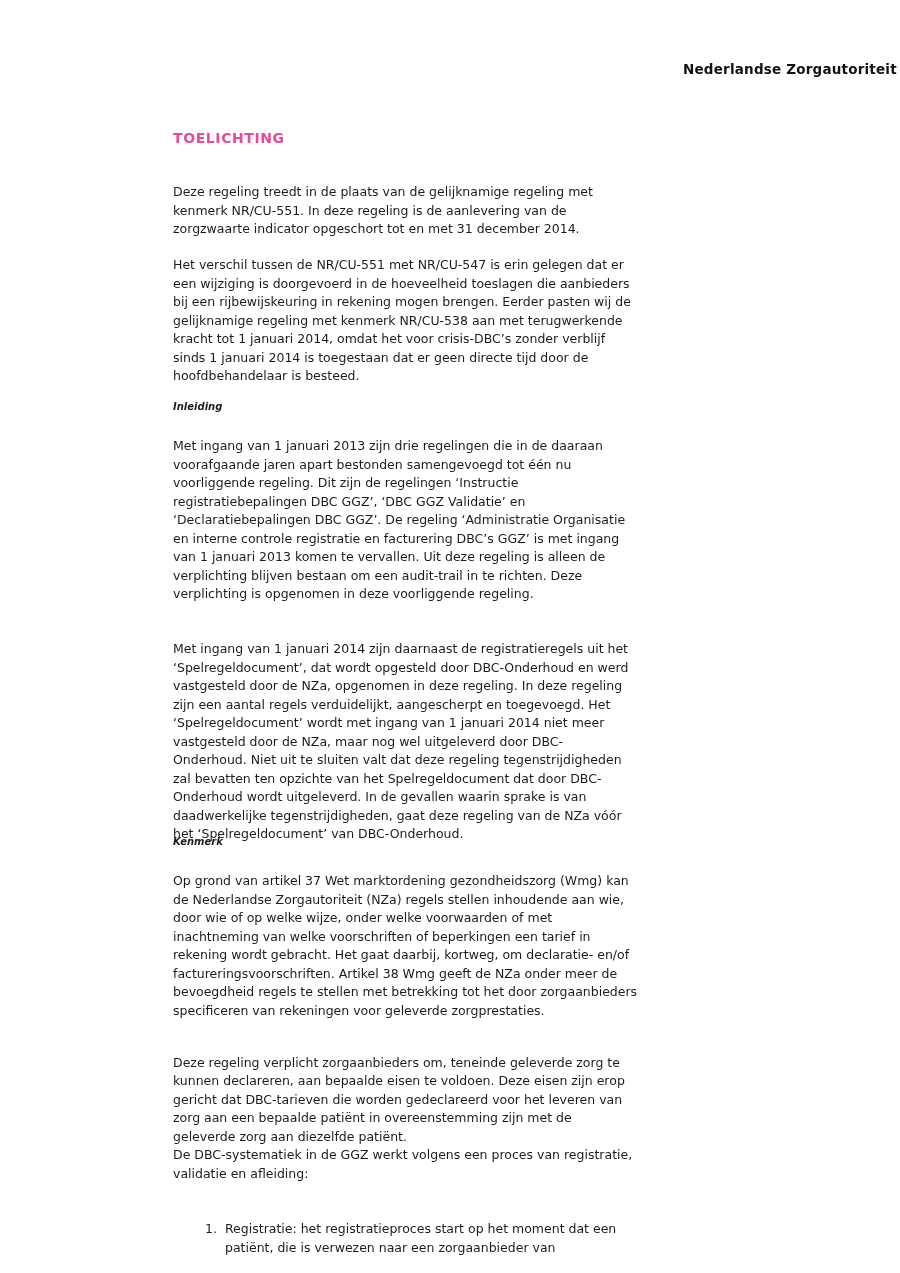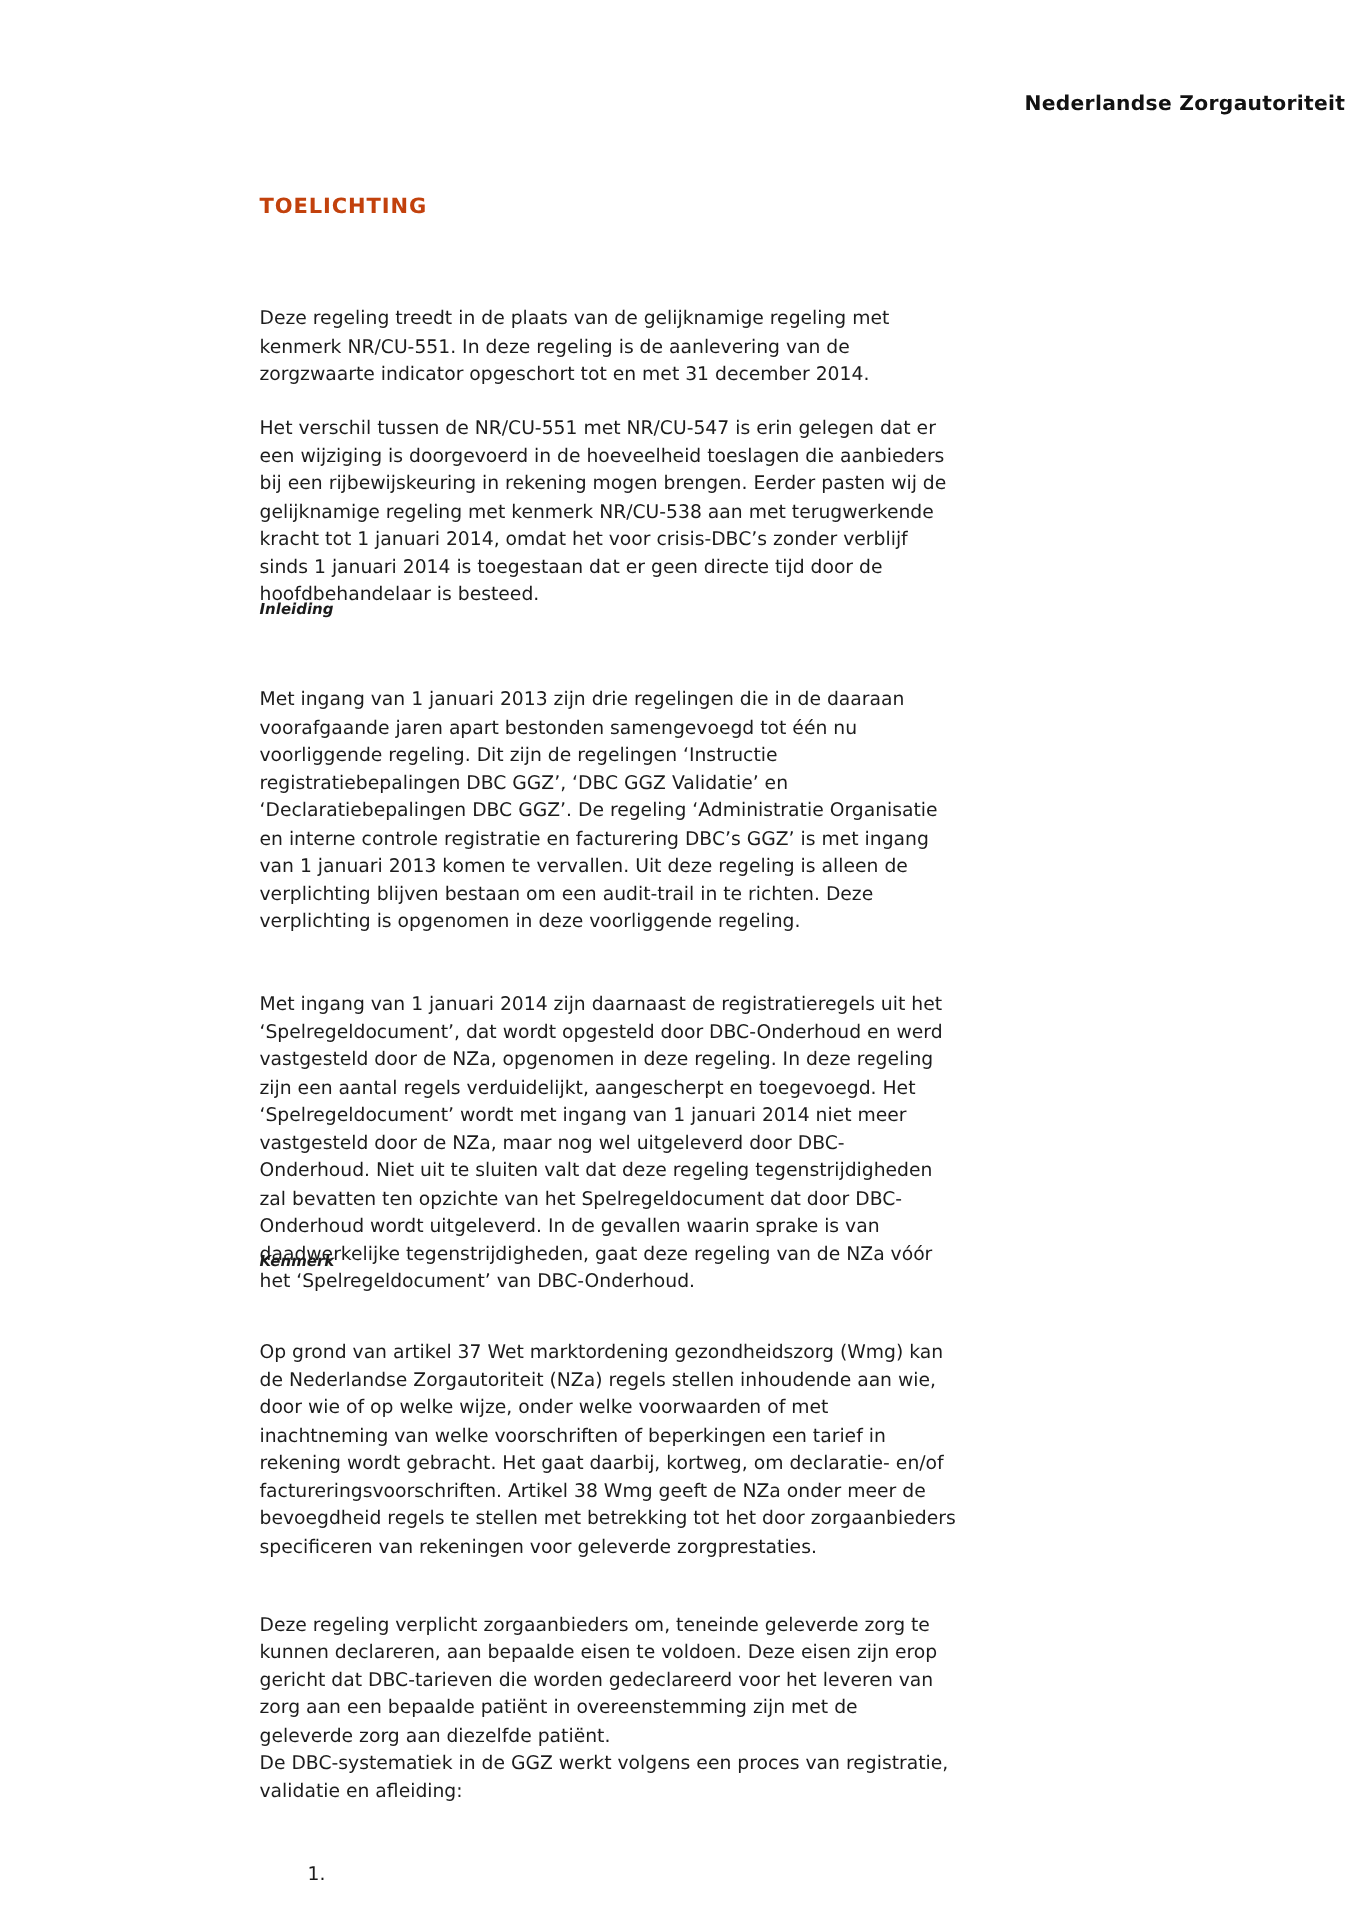--- a/index.html
+++ b/index.html
@@ -28,30 +28,29 @@
     position: absolute;
     left: 173px;
     width: 545px;
   }
   .doc-title {
     position: absolute;
     top: 130px;
     font-size: 14px;
     font-weight: bold;
     letter-spacing: 0.6px;
-    color: #c2410c;
+    color: #ec4899;
   }
   .para {
     position: absolute;
     width: 545px;
     font-size: 12.5px;
     line-height: 18.5px;
     white-space: pre-line;
     color: #1c1c1c;
-    margin-top: 20px;
   }
   .section-heading {
     position: absolute;
     font-size: 10px;
     font-style: italic;
     color: #1c1c1c;
   }
   .numbered-list {
     margin-top: 0;
   }
@@ -152,19 +151,21 @@
       <div>Deze regeling verplicht zorgaanbieders om, teneinde geleverde zorg te
 kunnen declareren, aan bepaalde eisen te voldoen. Deze eisen zijn erop
 gericht dat DBC-tarieven die worden gedeclareerd voor het leveren van
 zorg aan een bepaalde patiënt in overeenstemming zijn met de
 geleverde zorg aan diezelfde patiënt.
 De DBC-systematiek in de GGZ werkt volgens een proces van registratie,
 validatie en afleiding:</div>
       <div class="numbered-list">
         <div class="list-item">
           <span class="num">1.</span>
+          <span class="li-text">Registratie: het registratieproces start op het moment dat een
+patiënt, die is verwezen naar een zorgaanbieder van</span>
         </div>
       </div>
     </div>
 
   </div>
 
 </div>
 
 </body></html>

